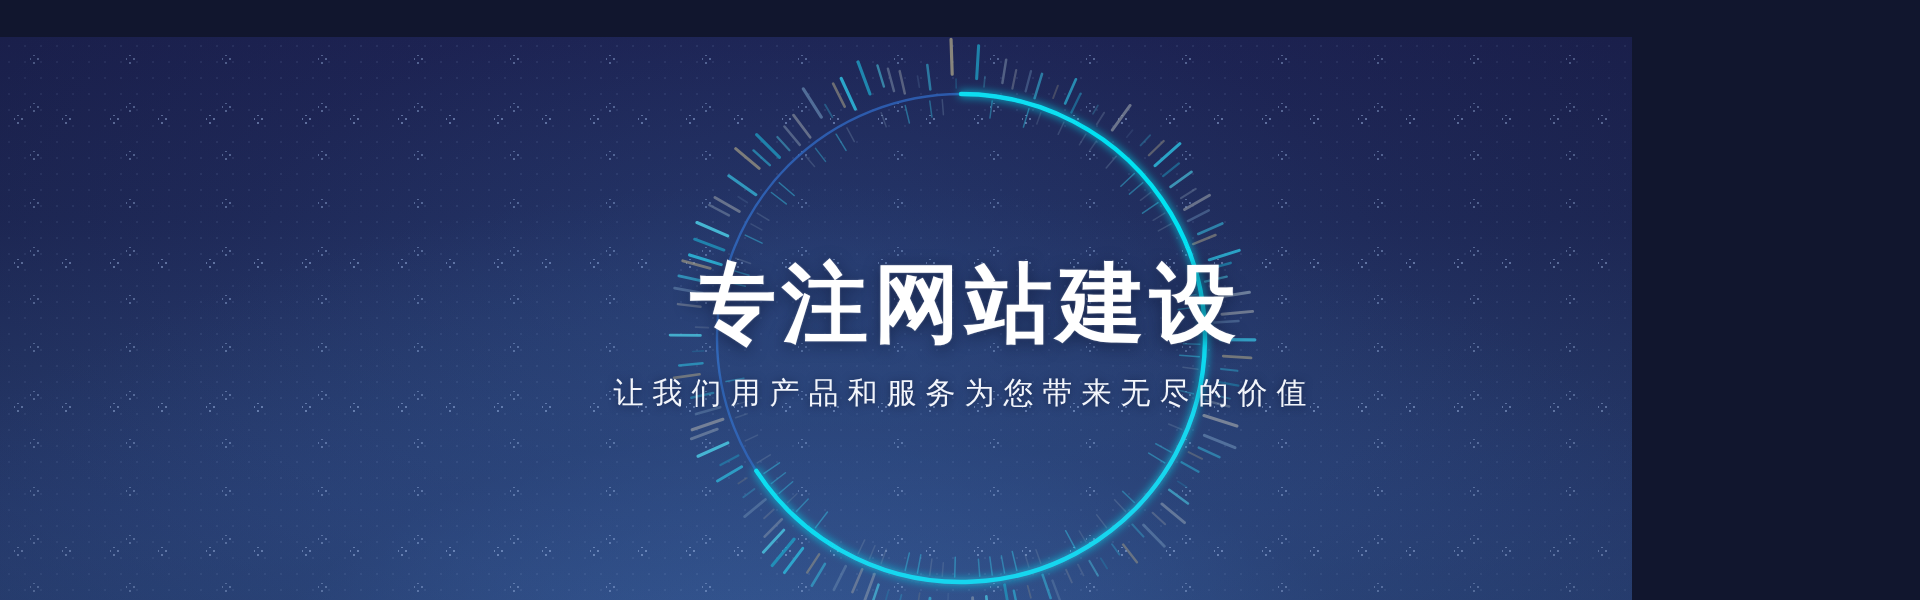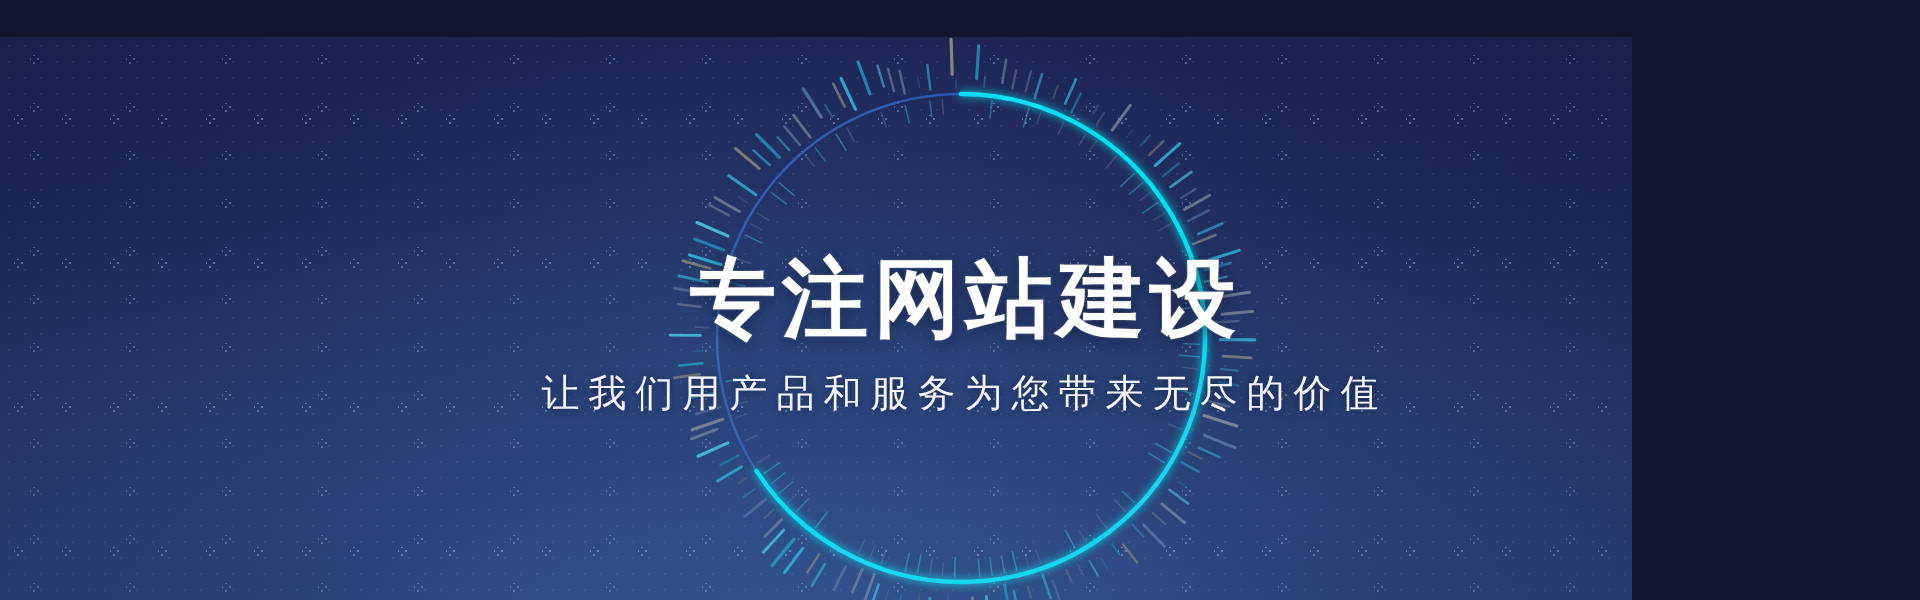--- a/index.html
+++ b/index.html
@@ -110,21 +110,21 @@
     margin-top: 16px;
     font-size: 21px;
     font-weight: 400;
     color: #e9eef8;
     letter-spacing: 7.5px;
     padding-left: 8px;
     text-shadow: 0 1px 6px rgba(10,16,44,0.6);
   }
   .subline-cn {
     margin-top: 26px;
-    font-size: 38px;
+    font-size: 30px;
     font-weight: 400;
     color: #f2f5fb;
     letter-spacing: 9px;
     padding-left: 9px;
     text-shadow: 0 1px 8px rgba(10,16,44,0.6);
     font-family: Liberation Mono, monospace;
     text-align: center;
   }
 </style>
 </head>

